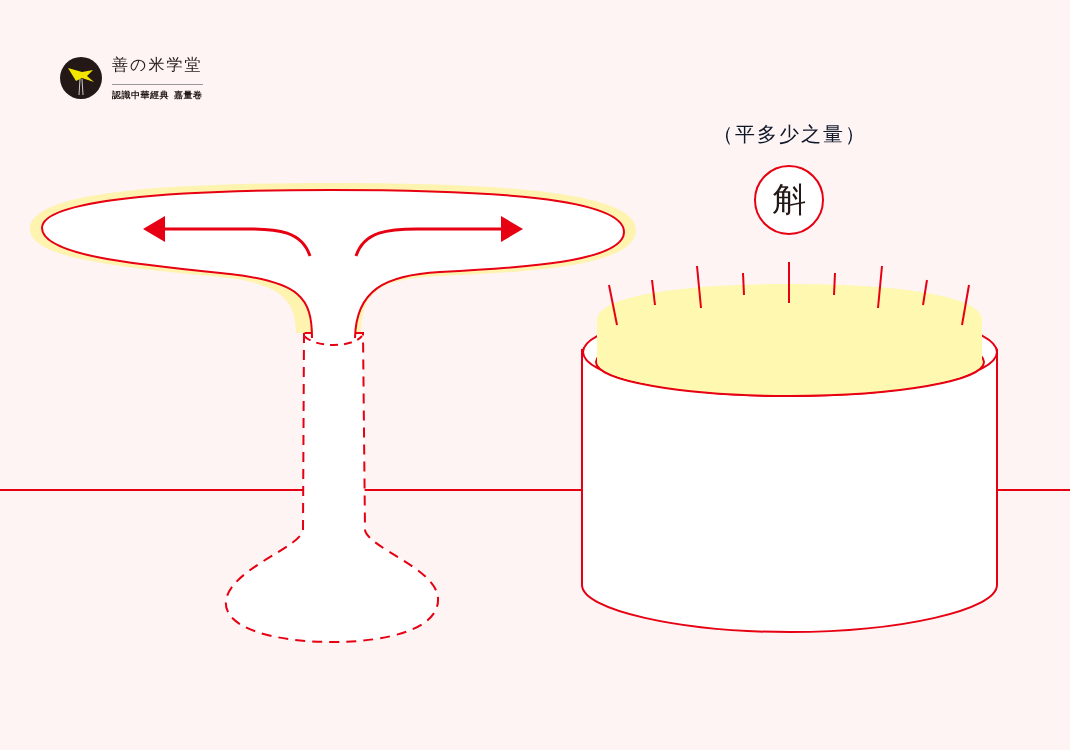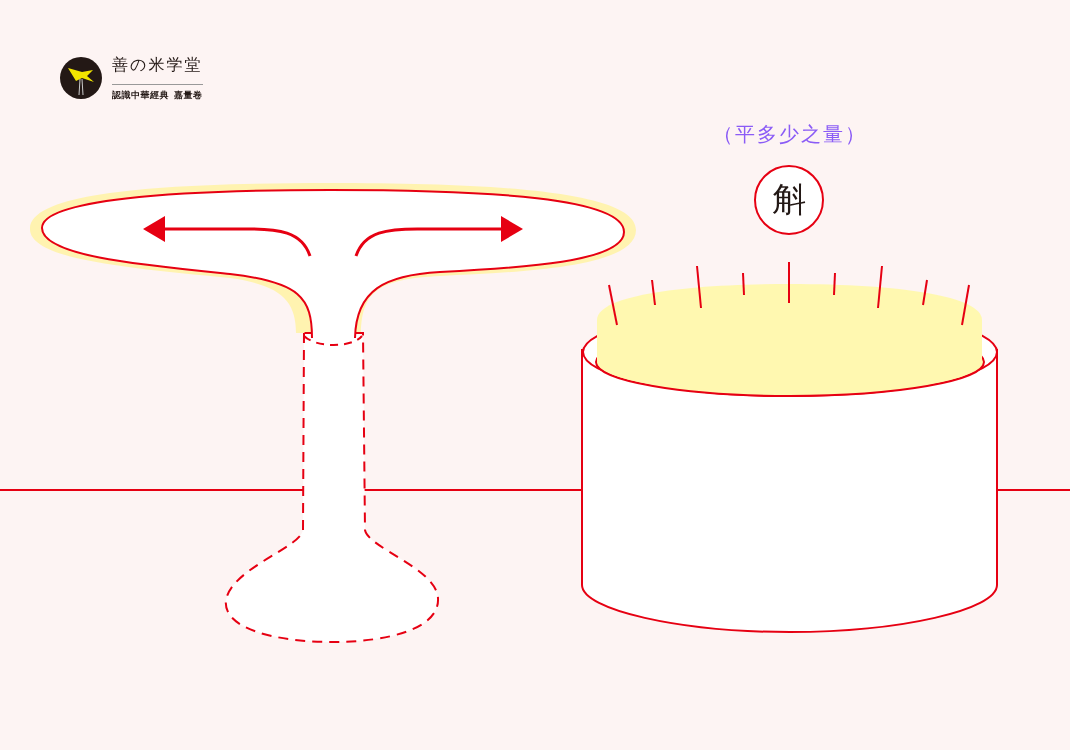--- a/index.html
+++ b/index.html
@@ -24,21 +24,21 @@
       letter-spacing: 2px; line-height: 20px; padding-bottom: 9px;
       border-bottom: 1px solid #999;
     }
     .logo-sub {
       font-size: 9px; font-weight: bold; color: #231815; margin-top: 4px;
       letter-spacing: 0.5px; white-space: nowrap;
     }
     .logo-sub span + span { margin-left: 5px; }
     .caption {
       position: absolute; left: 704px; top: 121px; width: 172px;
-      text-align: center; font-size: 20px; color: #8b5cf6; letter-spacing: 2px;
+      text-align: center; font-size: 20px; color: #0f172a; letter-spacing: 2px;
     }
     .circle-label {
       position: absolute; left: 754px; top: 165px; width: 70px; height: 70px;
       border: 2px solid #e60012; border-radius: 50%; box-sizing: border-box;
       display: flex; align-items: center; justify-content: center;
       font-size: 34px; color: #231815; background: #fff;
     }
   </style>
 </head>
 <body>

